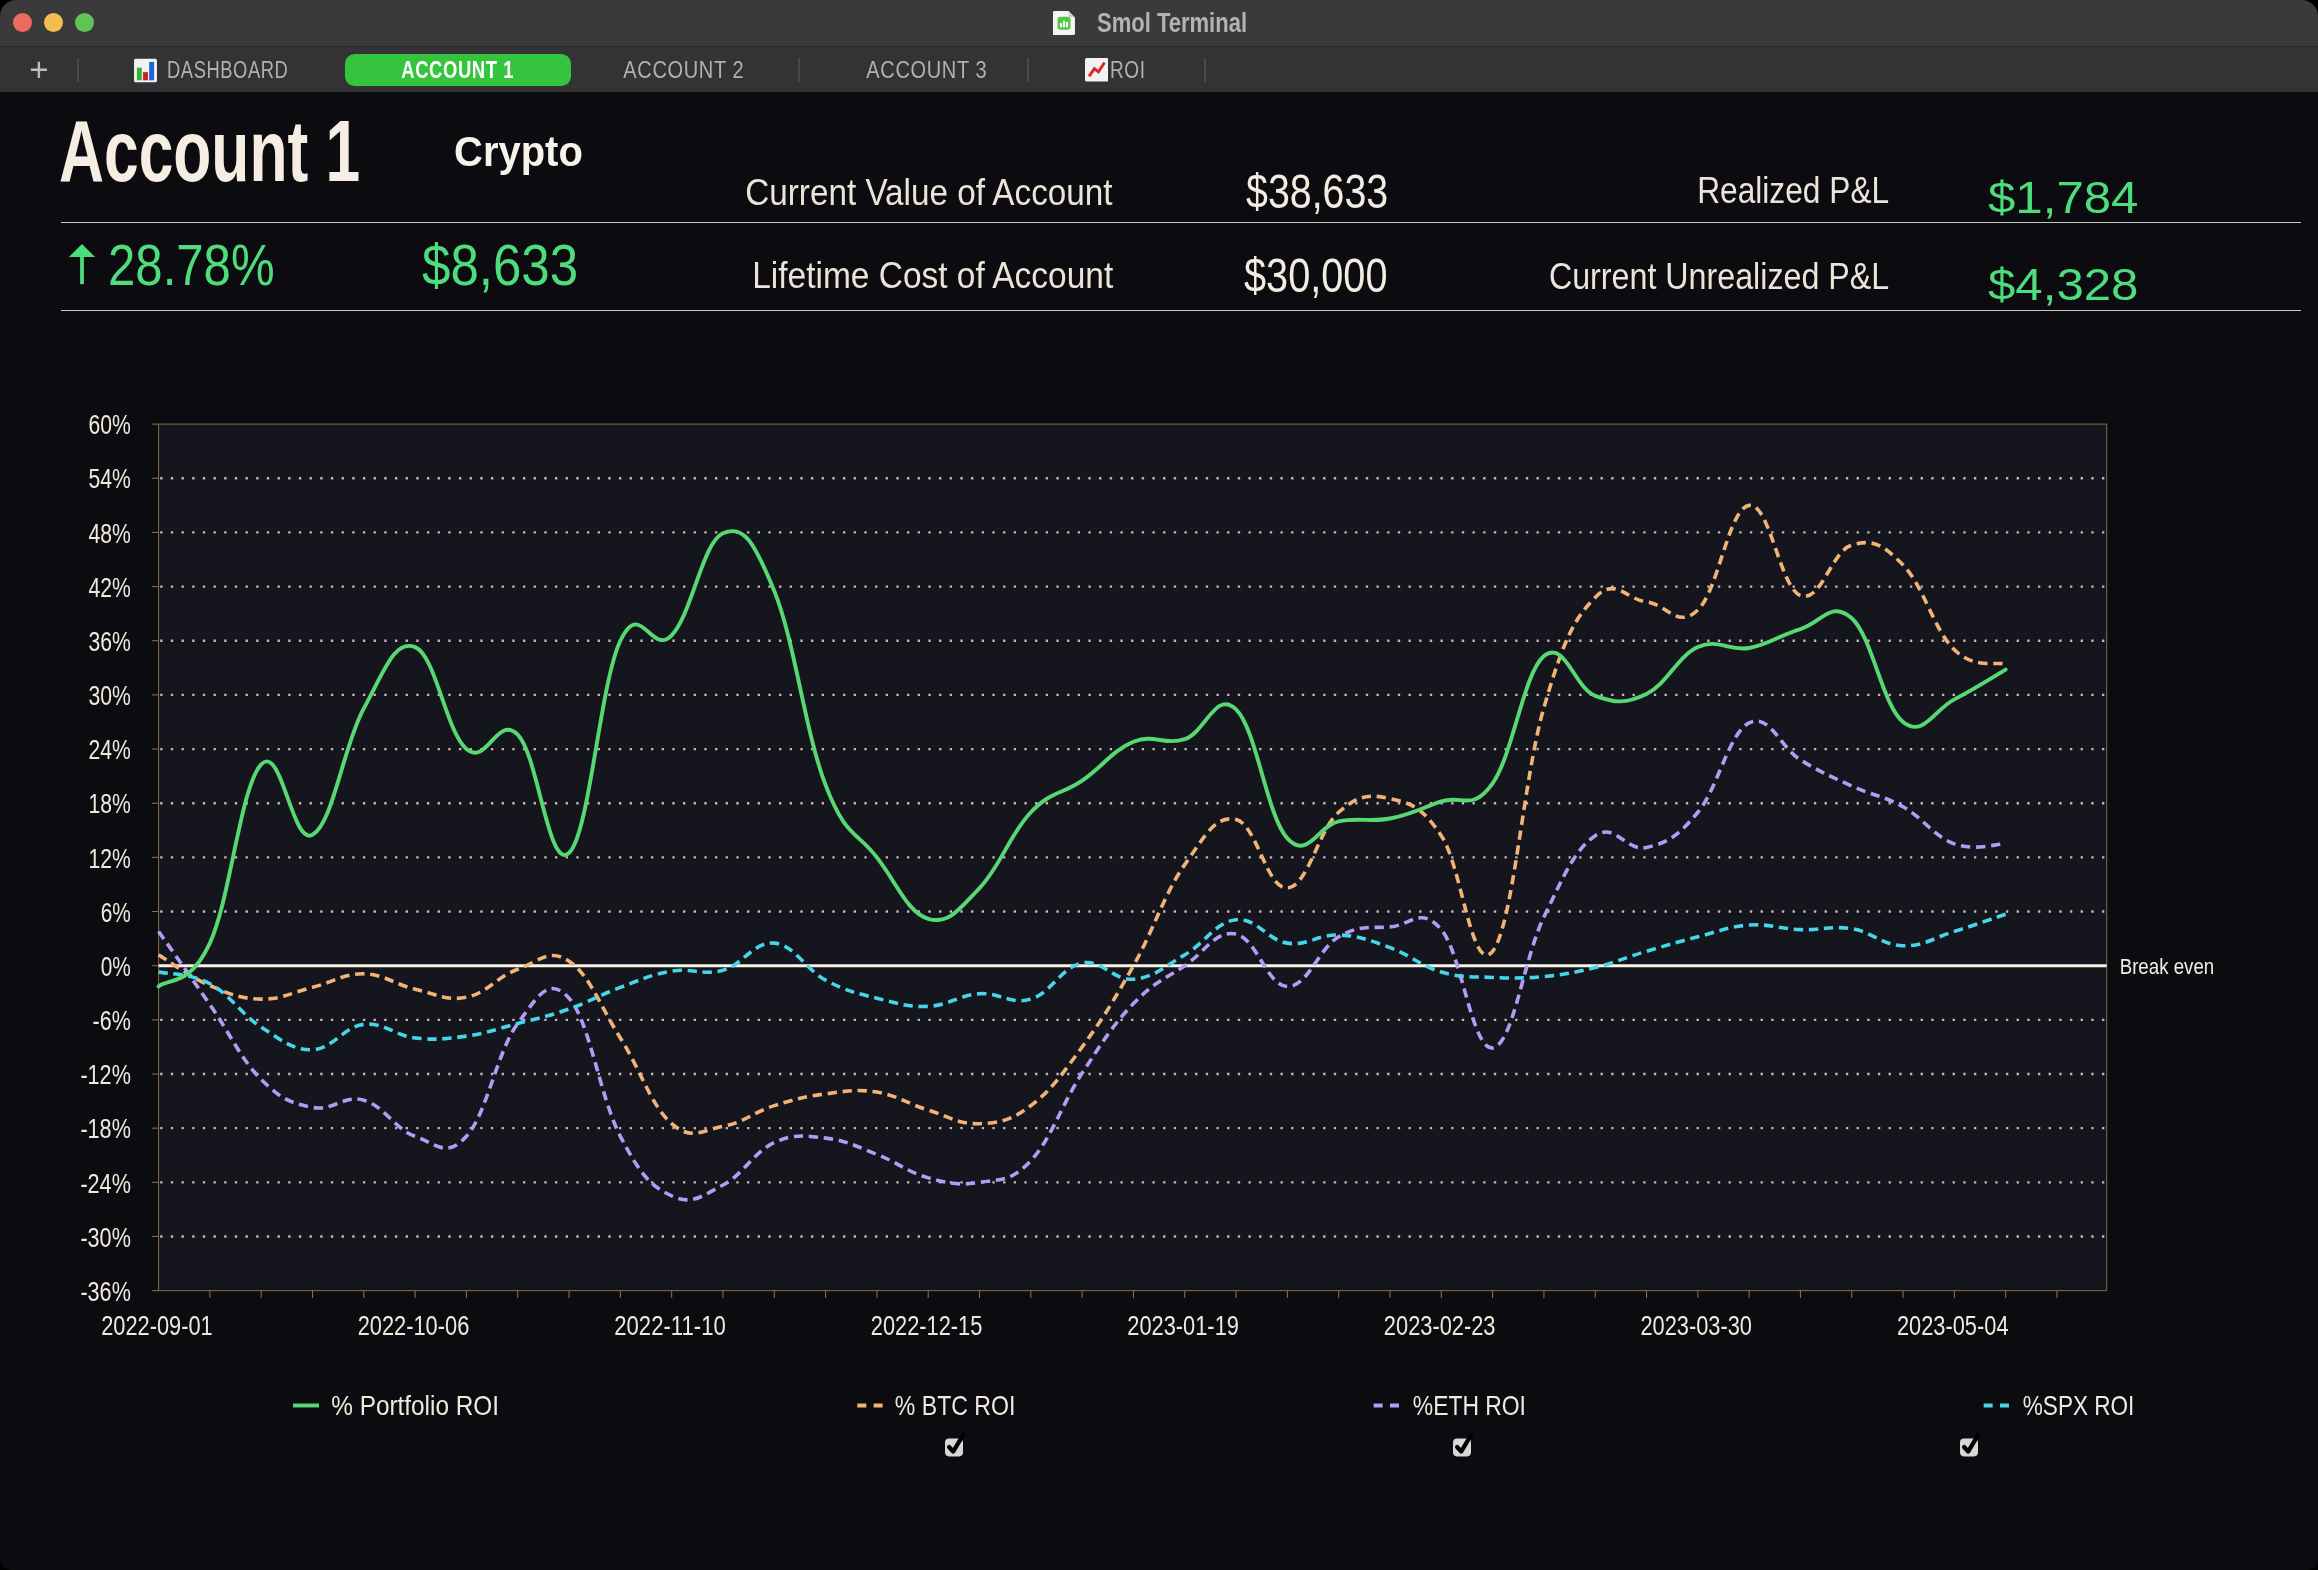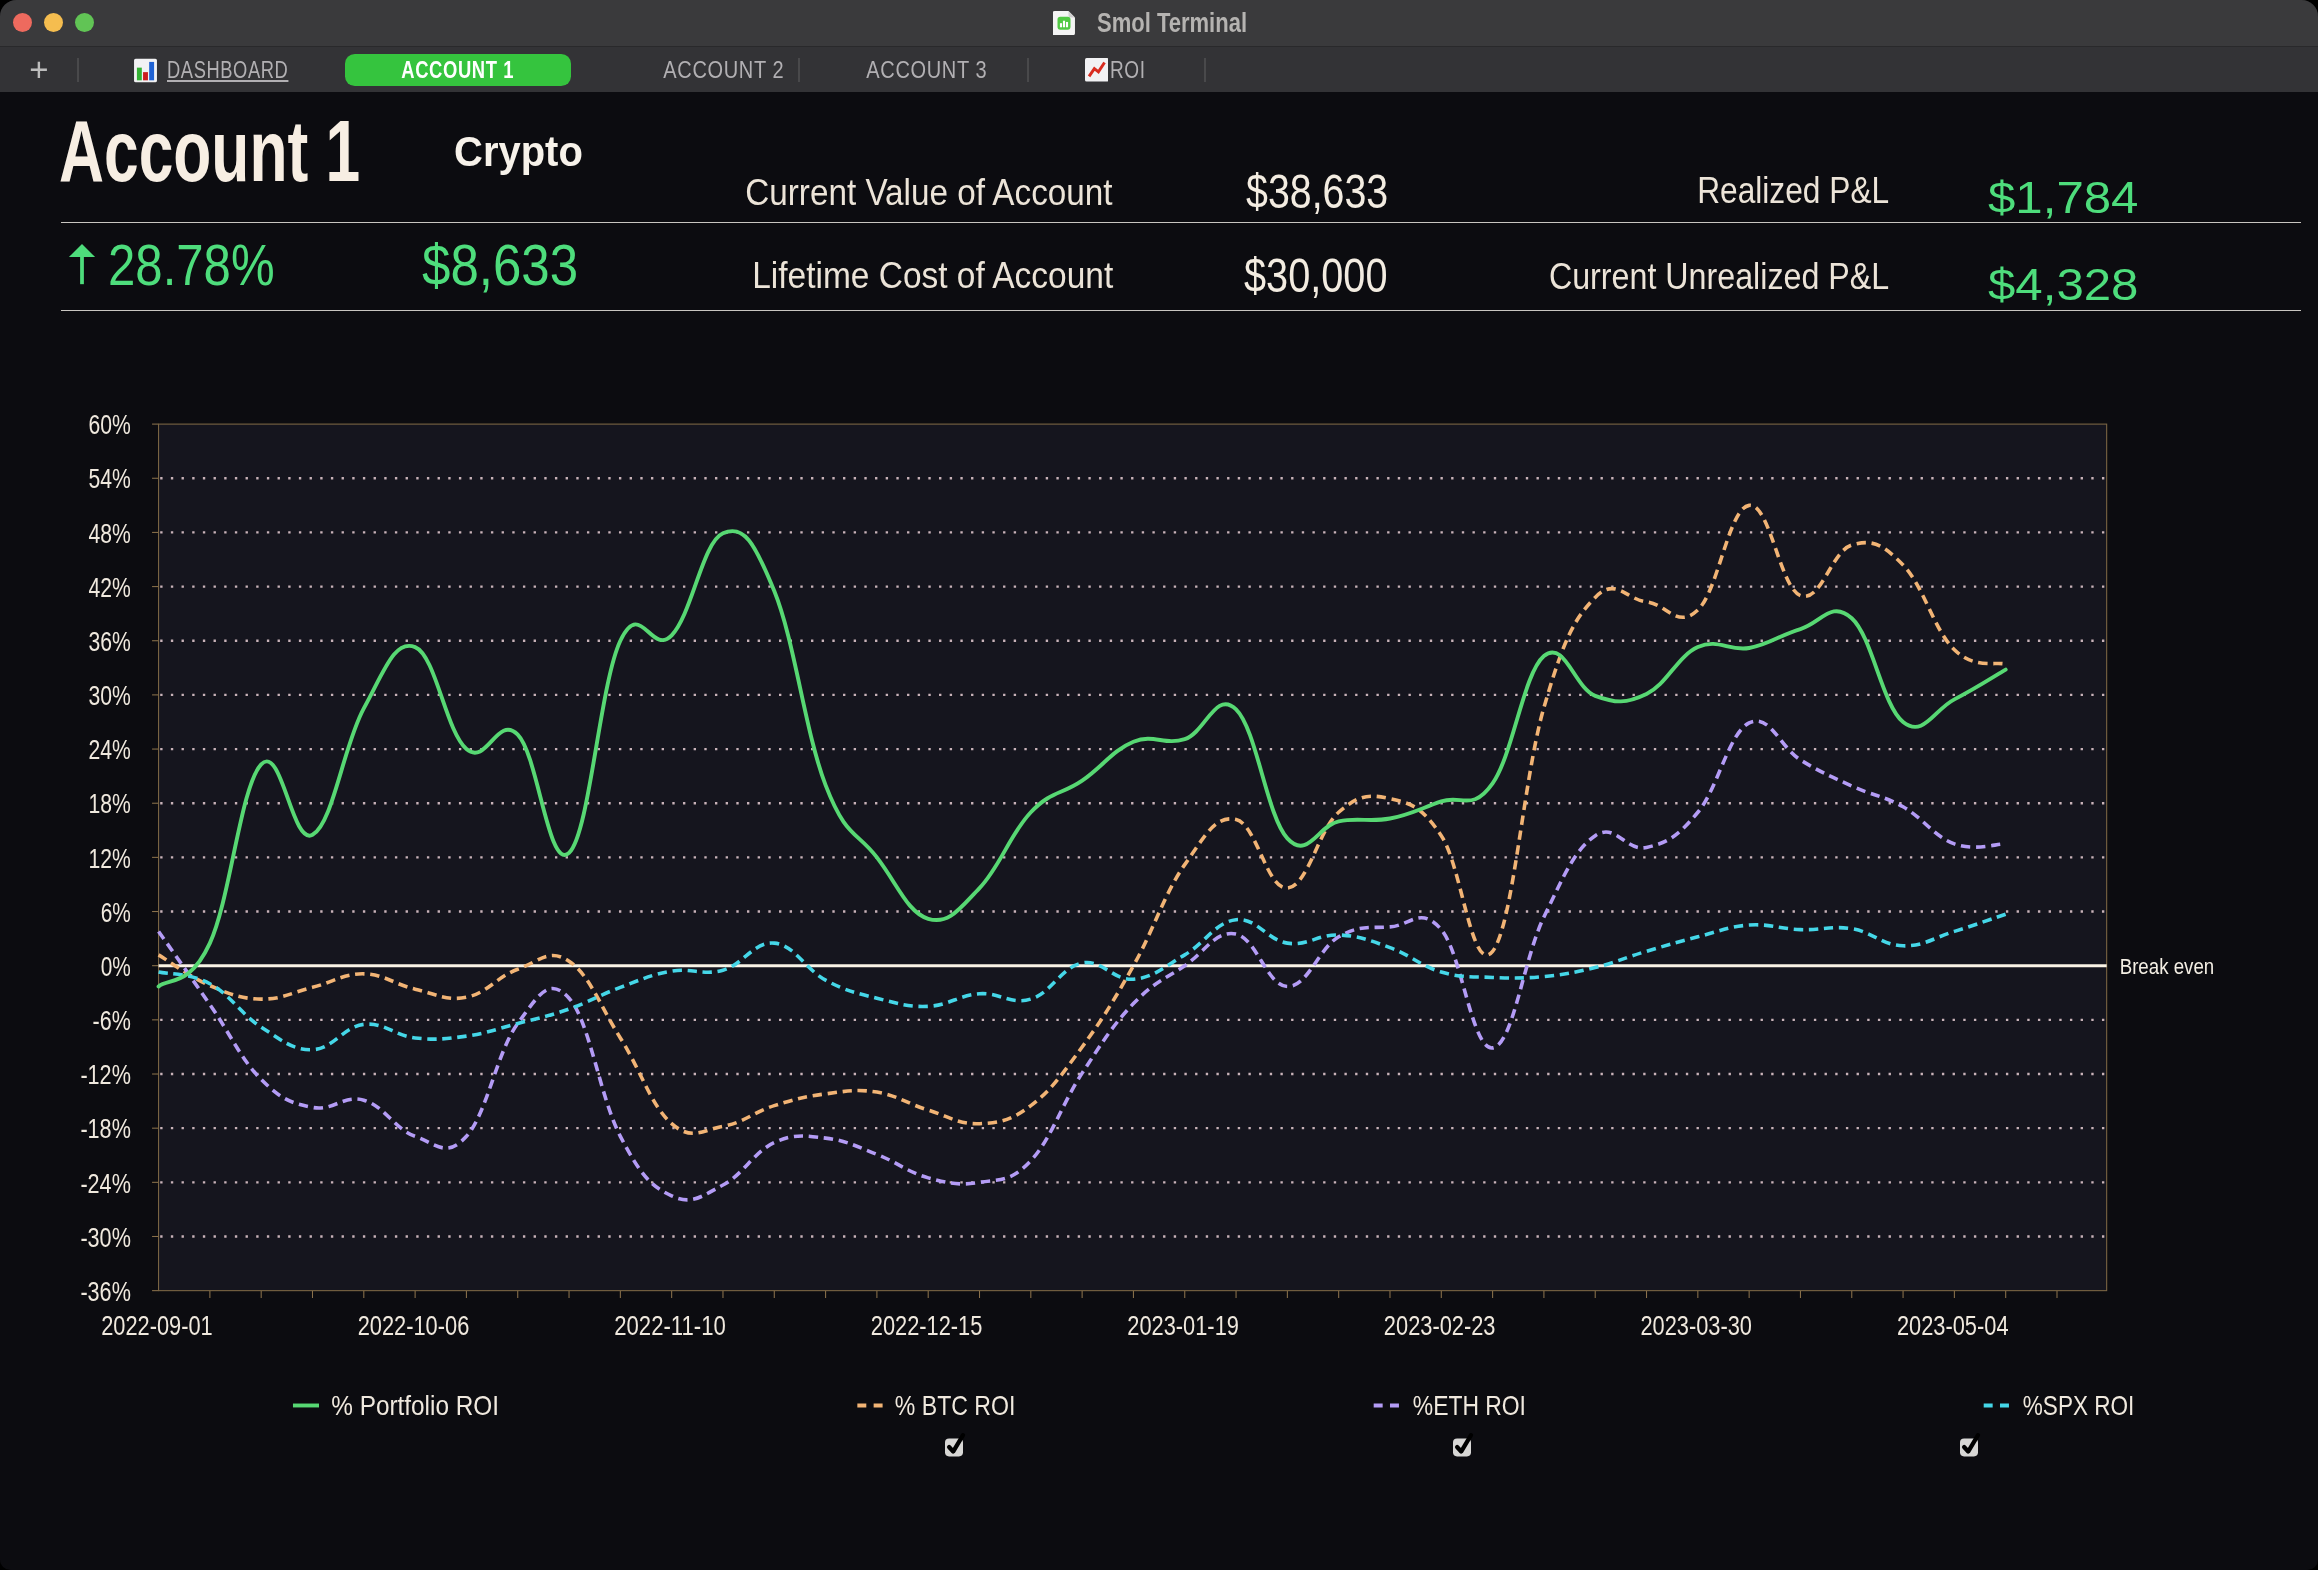--- a/index.html
+++ b/index.html
@@ -37,33 +37,33 @@
         <rect x="8.5" y="15" width="2.6" height="5" fill="#fff"></rect>
         <rect x="12.2" y="12" width="2.6" height="8" fill="#fff"></rect>
         <rect x="15.9" y="13.5" width="2.6" height="6.5" fill="#fff"></rect>
       </svg>
       <span style="display:inline-block;transform:scaleX(0.815);transform-origin:left center;">Smol Terminal</span>
     </div>
   </div>
   <div class="tabbar">
     <div class="plus">+</div>
     <div class="tsep" style="left:77px;"></div>
-    <div class="tab" style="left:117px;width:228px;text-decoration:underline;">
+    <div class="tab" style="left:117px;width:228px;">
       <svg width="23" height="27" viewBox="0 0 28 33">
         <rect x="0" y="2" width="28" height="29" rx="2" fill="#f2f2f4"></rect>
         <rect x="3.5" y="13" width="6" height="15.5" fill="#34b234"></rect>
         <rect x="11" y="18.5" width="6" height="10" fill="#cc1f1f"></rect>
         <rect x="18.5" y="6" width="6" height="22.5" fill="#1f62d4"></rect>
       </svg>
       <span style="display:inline-block;transform:scaleX(0.751);transform-origin:left center;">DASHBOARD</span>
     </div>
     <div class="pill">
         <span style="display:inline-block;transform:scaleX(0.755);">ACCOUNT 1</span>
       </div>
-    <div class="tab" style="left:570px;width:228px;justify-content:flex-end;">
+    <div class="tab" style="left:570px;width:228px;">
         <span style="display:inline-block;transform:scaleX(0.82);">ACCOUNT 2</span>
       </div>
     <div class="tsep" style="left:798px;"></div>
     <div class="tab" style="left:798px;width:228px;padding-left:30px;">
         <span style="display:inline-block;transform:scaleX(0.82);">ACCOUNT 3</span>
       </div>
     <div class="tsep" style="left:1027px;"></div>
     <div class="tab" style="left:1031px;width:179px;gap:2px;">
       <svg width="23.6" height="23.6" viewBox="0 0 29 29">
         <rect x="0" y="0" width="29" height="29" rx="2" fill="#f2f2f4"></rect>

